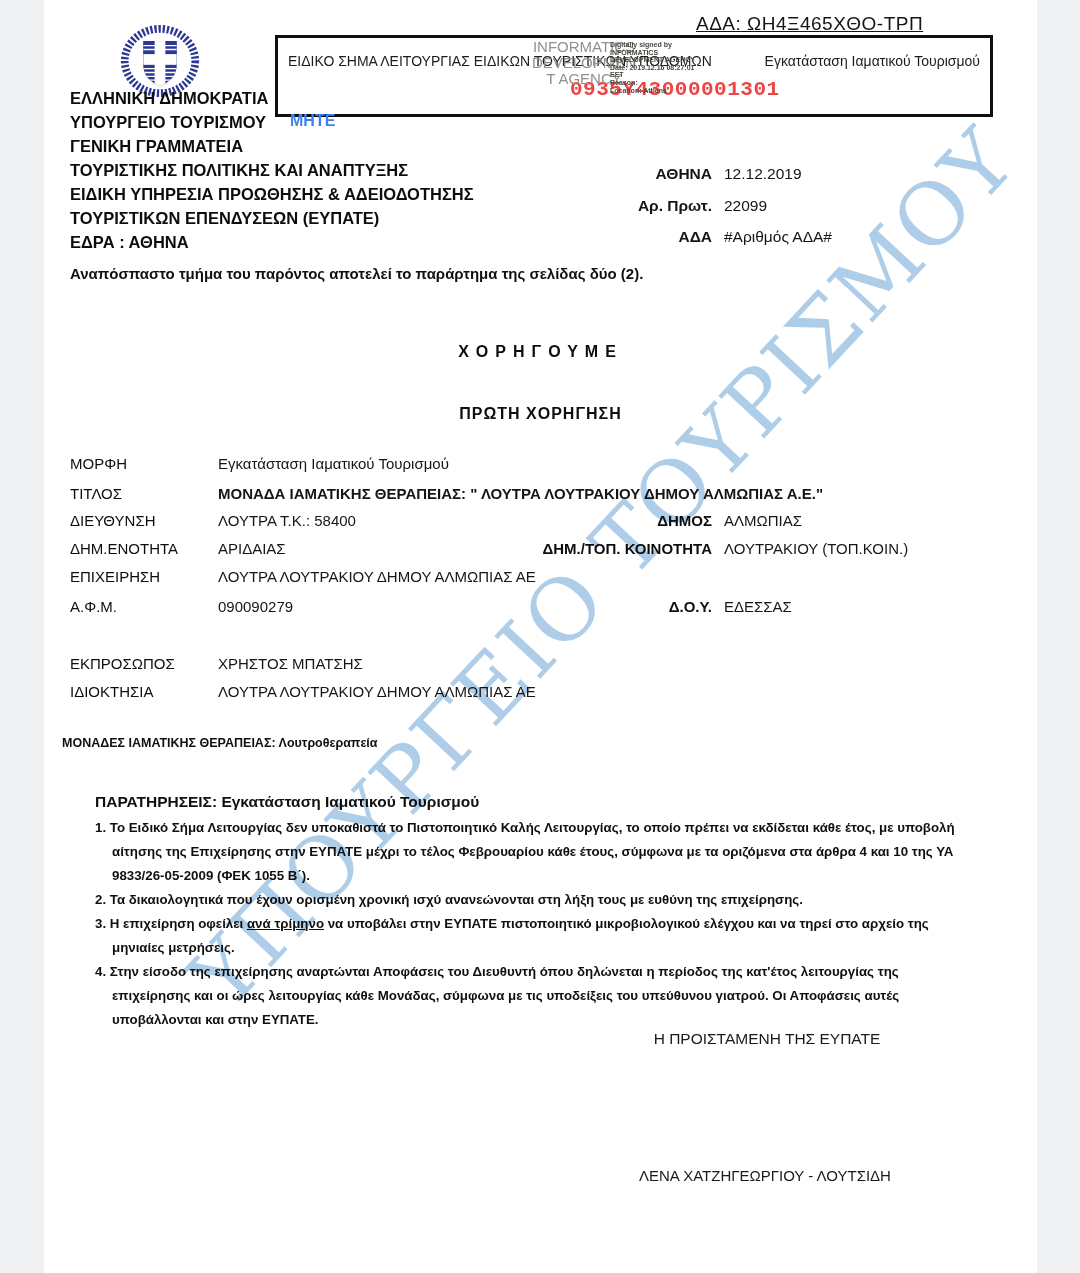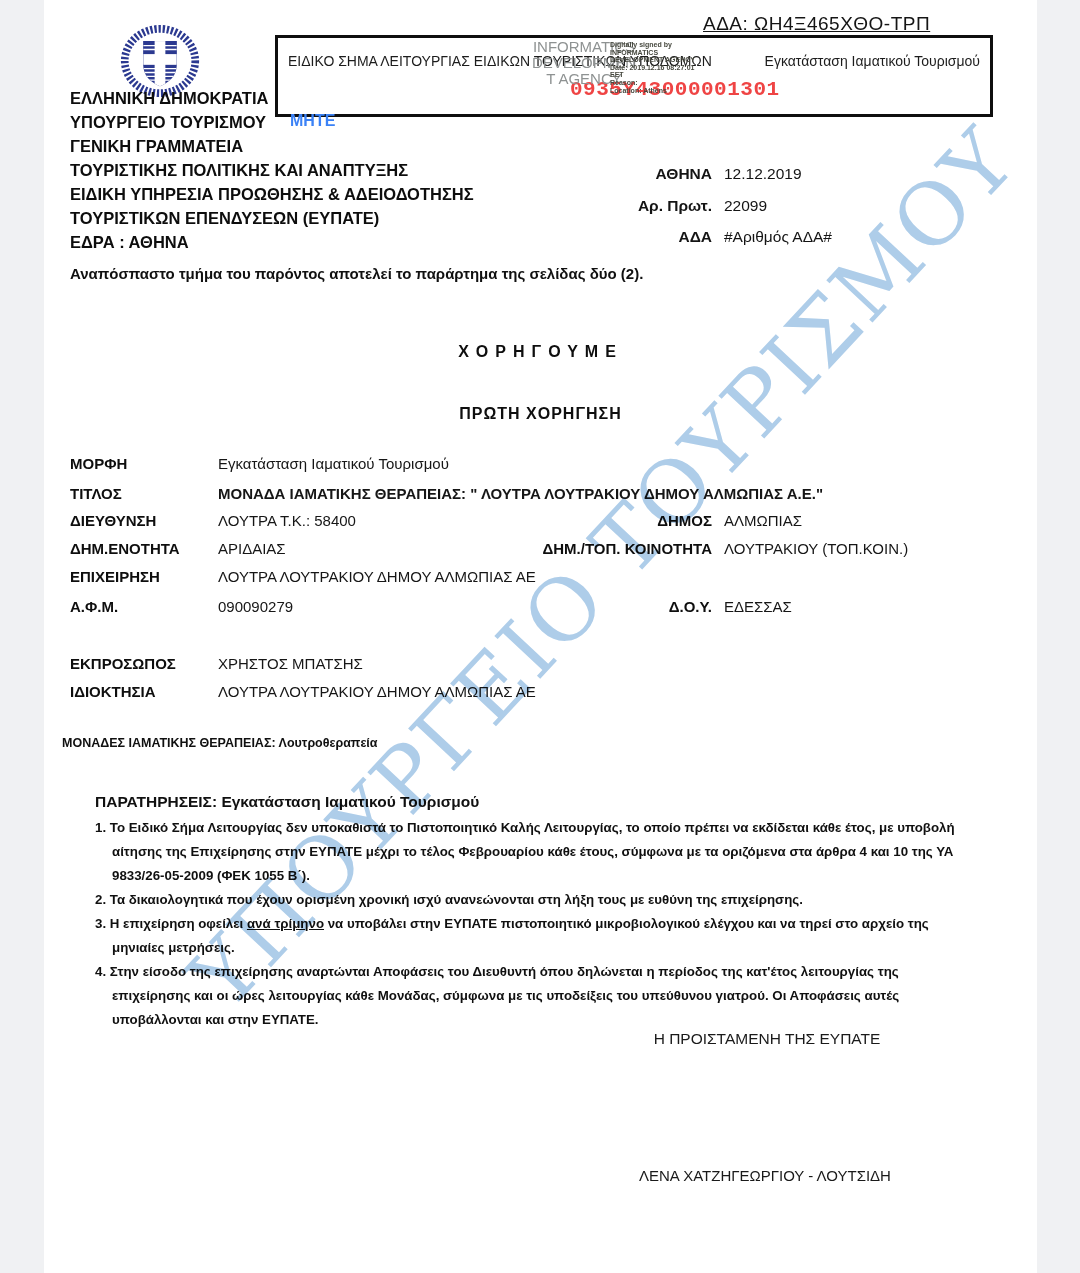--- a/index.html
+++ b/index.html
@@ -1,21 +1,21 @@
 <!DOCTYPE html>
 <html><head>
 <meta charset="utf-8">
 <style>
   html,body{margin:0;padding:0;}
   body{background:#eef0f2;font-family:"Liberation Sans", sans-serif;}
   .stage{position:relative;width:1080px;height:1273px;background:#f0f1f3;overflow:hidden;}
   .page{position:absolute;left:44px;top:0;width:993px;height:1273px;background:#ffffff;}
   .abs{position:absolute;}
   
-  .ada-top{left:652px;top:13px;font-size:19px;color:#151515;text-decoration:underline;letter-spacing:0.5px;margin-left:7px;}
+  .ada-top{left:652px;top:13px;font-size:19px;color:#151515;text-decoration:underline;letter-spacing:0.5px;}
   
   .emblem{left:70px;top:24px;}
   .letterhead{left:26px;top:86px;width:440px;font-weight:bold;font-size:16.5px;line-height:24px;color:#0d0d0d;}
   .letterhead div{white-space:nowrap;}
   
   .hbox{left:231px;top:35px;width:712px;height:76px;border:3px solid #0f0f0f;background:transparent;}
   .hbox-title{left:10px;top:15px;font-size:14px;color:#1c1c1c;white-space:nowrap;}
   .hbox-sub{right:10px;top:15px;font-size:14px;color:#1c1c1c;white-space:nowrap;}
   .mhte-label{left:12px;top:34px;font-size:16px;font-weight:bold;color:#3b82f6;margin-top:40px;}
   .mhte-num{left:292px;top:40px;font-size:21px;font-weight:bold;color:#ef4444;letter-spacing:0.5px;font-family:Liberation Mono, monospace;}
@@ -27,21 +27,21 @@
   .mrow .ml{display:inline-block;width:272px;text-align:right;font-weight:bold;}
   .mrow .mv{margin-left:12px;}
   
   .intro{left:26px;top:265px;font-size:15px;font-weight:bold;color:#101010;}
   
   .h-grant{left:0;right:0;top:343px;text-align:center;font-size:16px;font-weight:bold;letter-spacing:7px;color:#0e0e0e;}
   .h-title{left:0;right:0;top:366px;text-align:center;font-size:24px;font-weight:bold;letter-spacing:1.5px;color:#0c0c0c;}
   .h-sub{left:0;right:0;top:405px;text-align:center;font-size:16px;font-weight:bold;letter-spacing:1px;color:#0e0e0e;}
   
   .frow{left:26px;right:20px;font-size:15px;color:#161616;}
-  .frow .fl{display:inline-block;width:148px;font-weight:bold;color:#0e0e0e;}
+  .frow .fl{display:inline-block;width:148px;font-weight:normal;color:#0e0e0e;}
   .frow .fv{}
   .frow .fv.bold{font-weight:bold;}
   .frow .c2l{position:absolute;left:370px;width:272px;text-align:right;font-weight:bold;color:#0e0e0e;}
   .frow .c2v{position:absolute;left:654px;}
   
   .units{left:18px;top:736px;font-size:12.5px;font-weight:bold;color:#101010;}
   
   .notes{left:51px;top:793px;width:878px;color:#101010;}
   .notes-h{font-size:15.5px;font-weight:bold;margin-bottom:5px;}
   .note{font-size:13.3px;font-weight:bold;line-height:24px;padding-left:17px;text-indent:-17px;}

